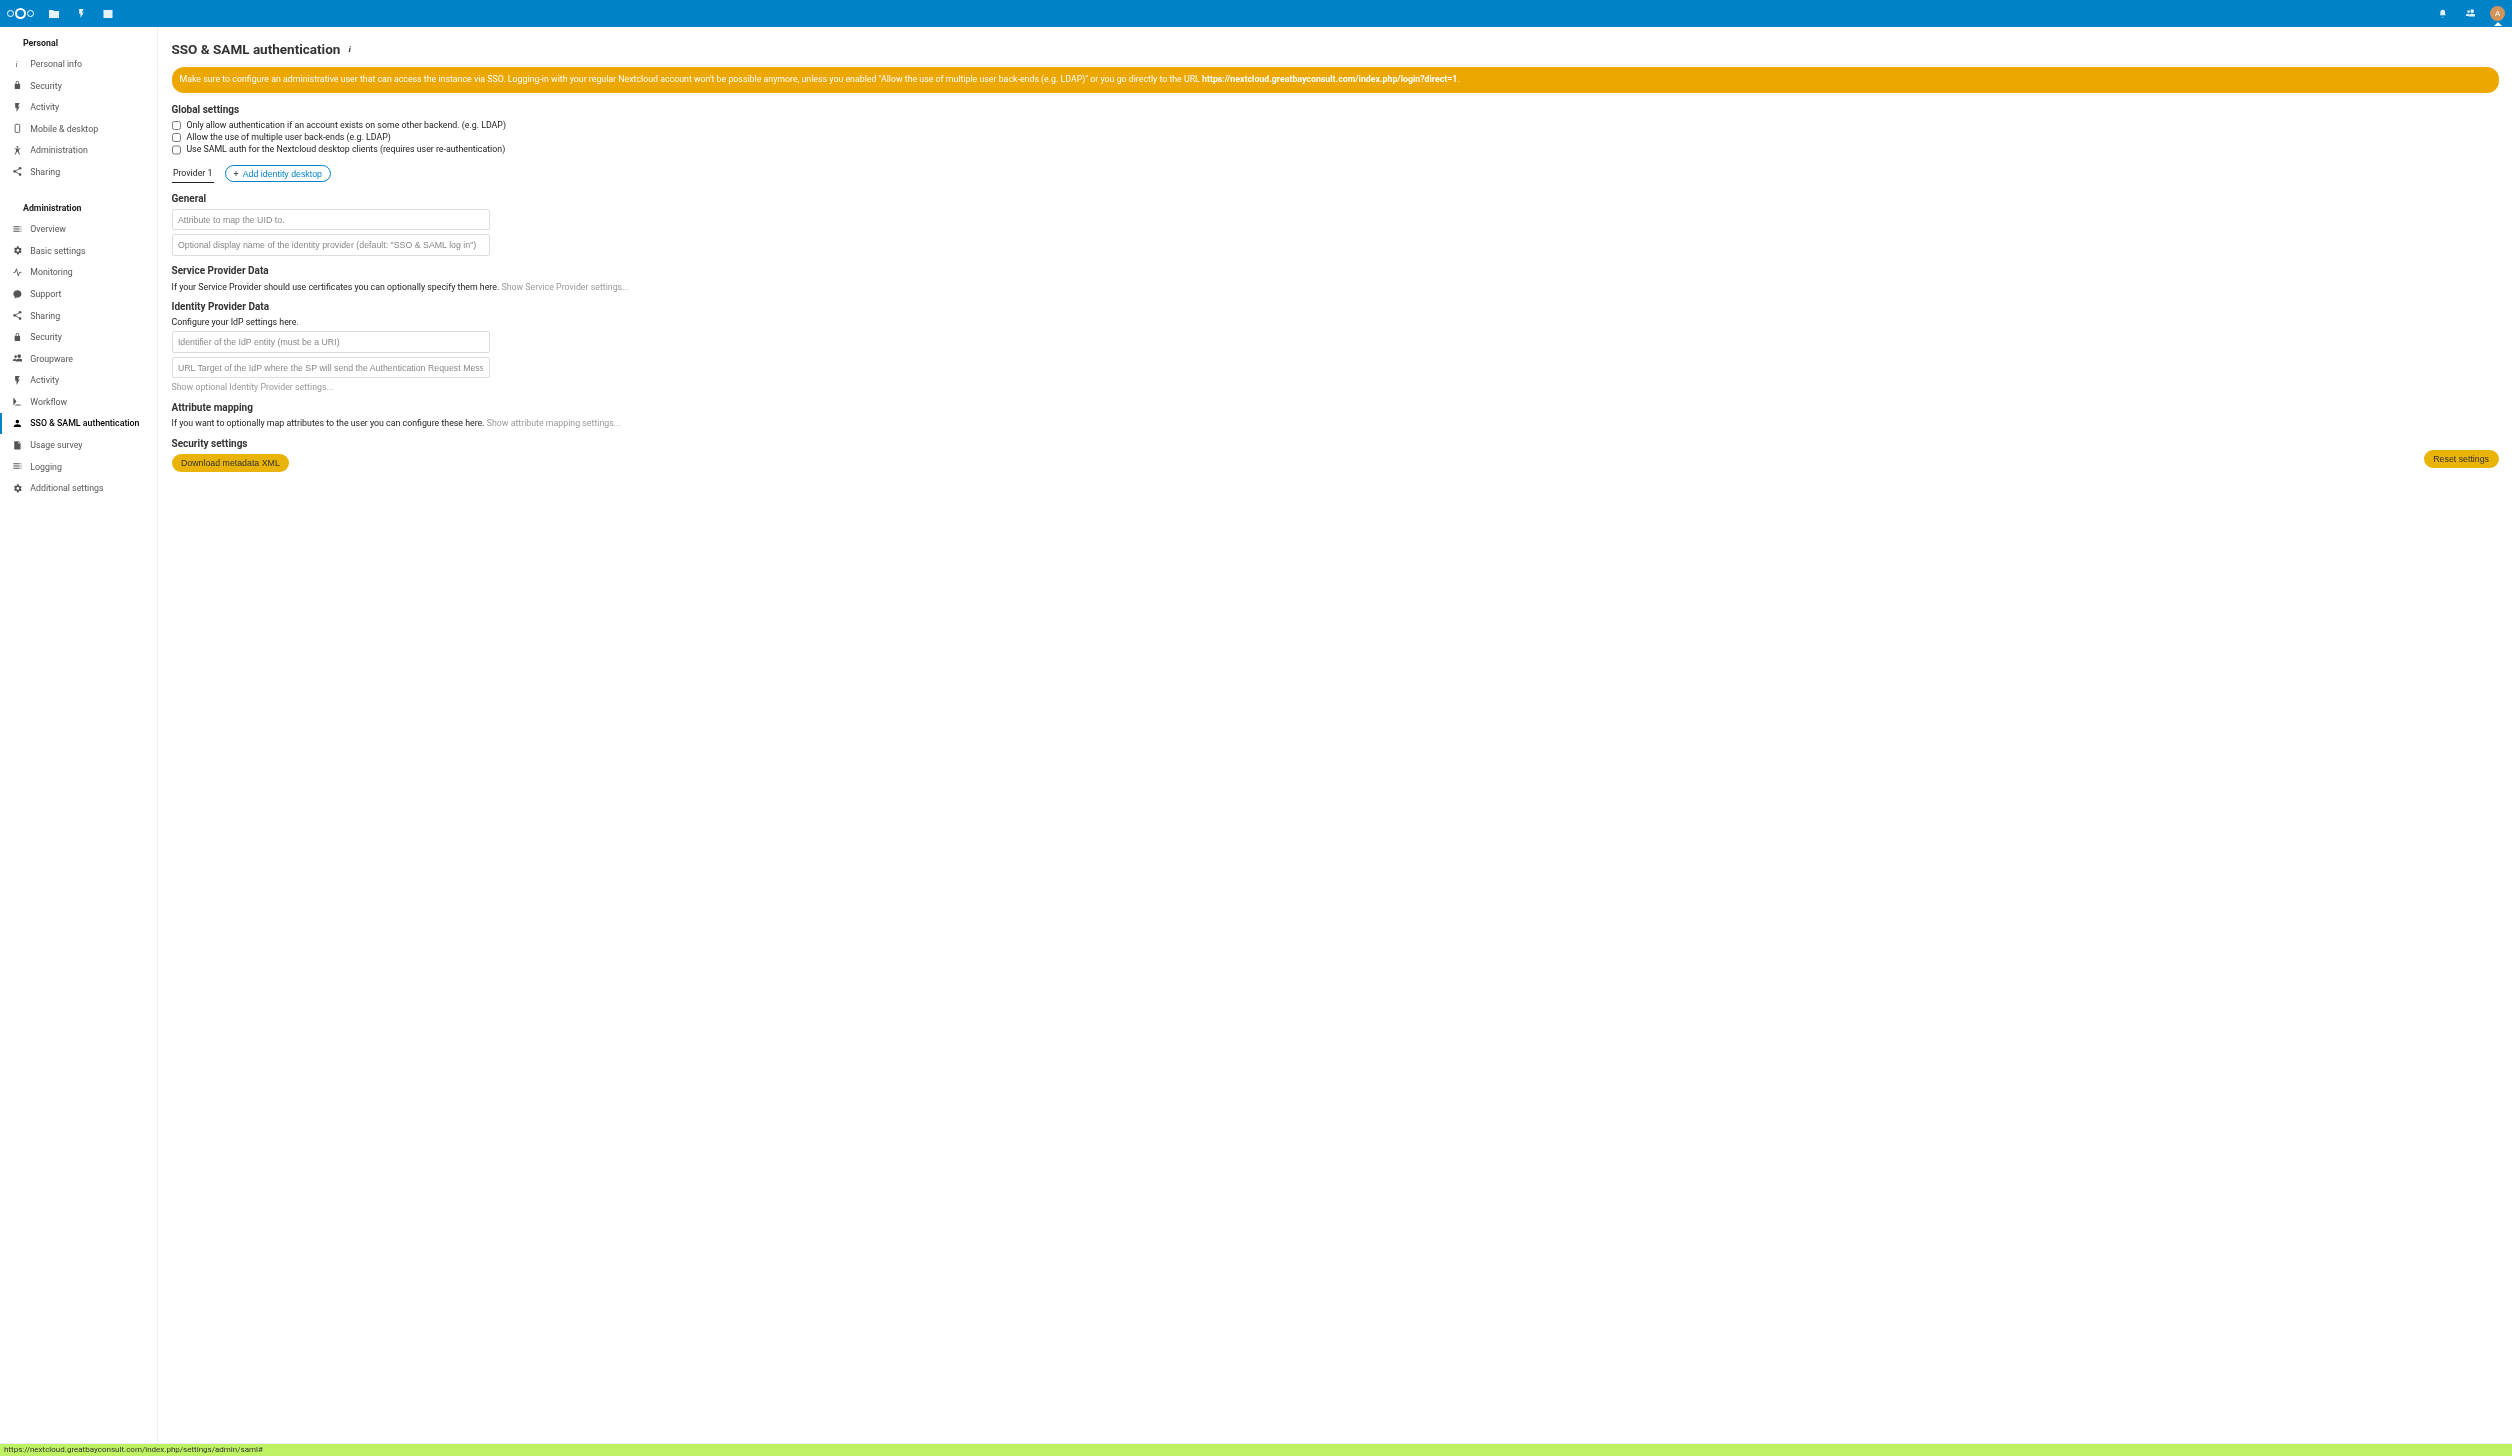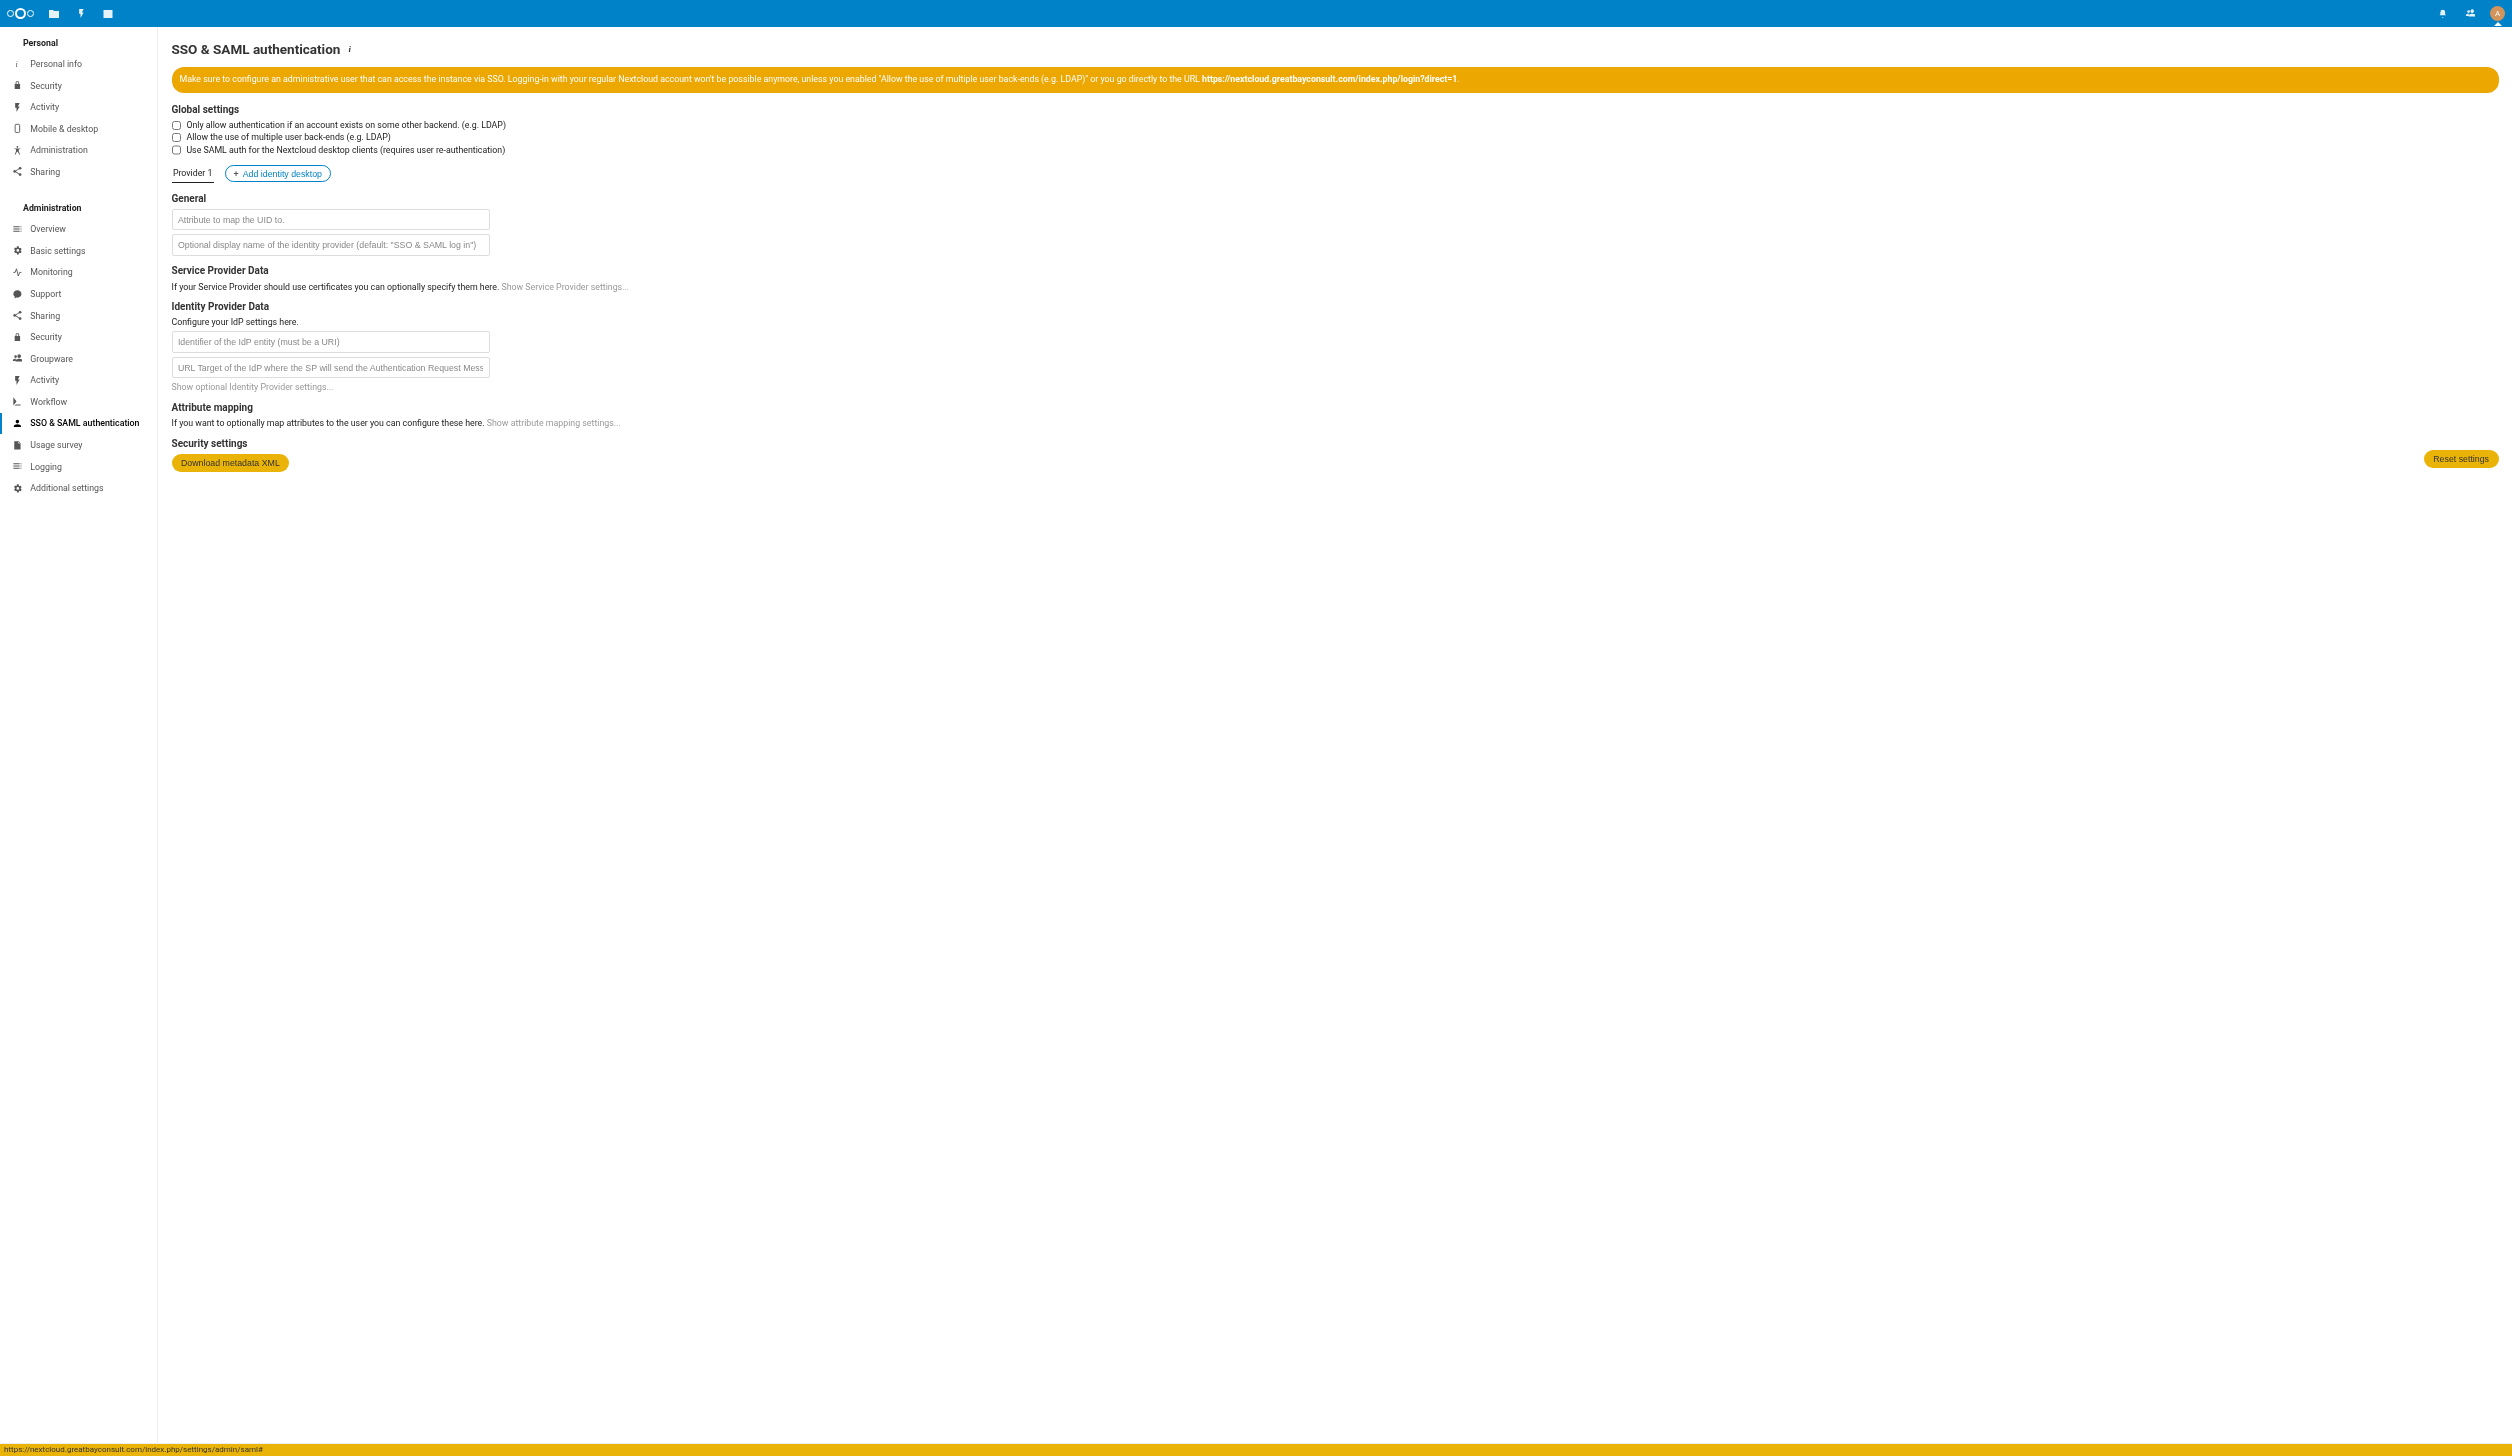--- a/index.html
+++ b/index.html
@@ -19,36 +19,36 @@
 .sidebar .item svg, .sidebar .item .ic { width:10.8px; height:10.8px; color:#555; flex:none; }
 .sidebar .item.active { border-left-color:#0082c9; color:#000; font-weight:500; }
 .sidebar .item.active svg, .sidebar .item.active .ic { color:#000; }
 .main { flex:1; overflow-y:auto; padding:13.5px 13.5px 27px 13.5px; }
 .page-title-row { display:flex; align-items:center; gap:8px; margin-bottom:10.8px; }
 .page-title { font-size:13.5px; font-weight:700; color:#333; }
 .info-i { font-family: Georgia, serif; font-style: italic; font-weight:bold; color:#333; }
 .warning { background:#eca700; color:#fff; padding:6.8px 8px; border-radius:12px; font-size:8.8px; line-height:1.35; margin-bottom:10.8px; }
 .warning strong { font-weight:700; }
 .section-h3 { font-size:10px; font-weight:700; color:#333; margin:9.5px 0 5.4px 0; }
-.checks label { display:flex; align-items:flex-end; gap:5.4px; margin:2px 0; font-size:8.8px; color:#222; }
+.checks label { display:flex; align-items:center; gap:5.4px; margin:2px 0; font-size:8.8px; color:#222; }
 .checks input[type=checkbox]{ width:9.5px; height:9.5px; margin-top:0.7px; accent-color:#0082c9; }
 .tabs-row { display:flex; align-items:center; gap:10.8px; margin-top:9.5px; }
 .tab { padding:4px 1.4px; font-weight:400; font-size:8.8px; cursor:pointer; }
 .tab.active { border-bottom:1.4px solid #222; }
 .add-btn { border:0.7px solid #0082c9; color:#0082c9; background:#fff; border-radius:10.8px; padding:2.7px 8px; font-size:8.8px; display:inline-flex; align-items:center; gap:4px; cursor:pointer; }
 .add-btn .plus { font-weight:700; color:#555; }
 .field { width:318px; max-width:100%; margin:4px 0; }
 .field input { width:100%; padding:4.7px 5.4px; border:0.7px solid #ddd; border-radius:2px; font-size:8.8px; color:#333; }
 .field input::placeholder{ color:#888; }
 .desc { font-size:8.8px; color:#222; margin:2.7px 0; }
 .muted-link { color:#999; cursor:pointer; }
 .btn-grey { background:#eab308; border:none; color:#333; border-radius:9.5px; padding:4px 9.5px; font-size:8.8px; cursor:pointer; }
 .reset-row { position:relative; }
 .reset-btn { position:absolute; right:0; top:-4px; }
-.statusbar { height:13.5px; border-top:0.7px solid #eee; font-size:8px; color:#333; padding:1.4px 4px; background:#eab308; }
+.statusbar { height:13.5px; border-top:0.7px solid #eee; font-size:8px; color:#333; padding:1.4px 4px; background:#bef264; }
 .spacer { height:12px; }
 </style>
 </head>
 <body>
 
 <div class="topbar">
   <div class="topbar-left">
     <div class="logo">
       <span class="ring"></span>
         <span class="big"></span>

